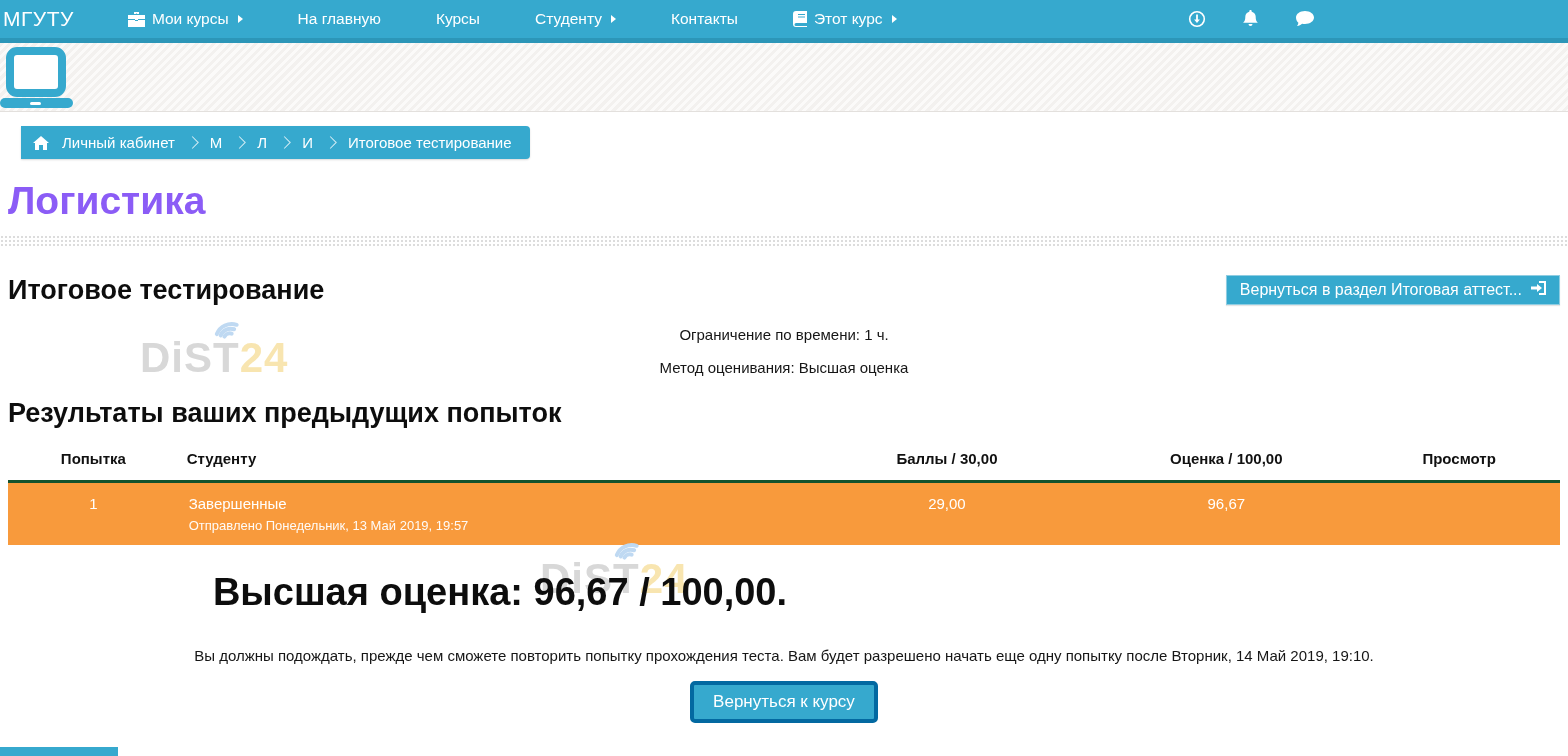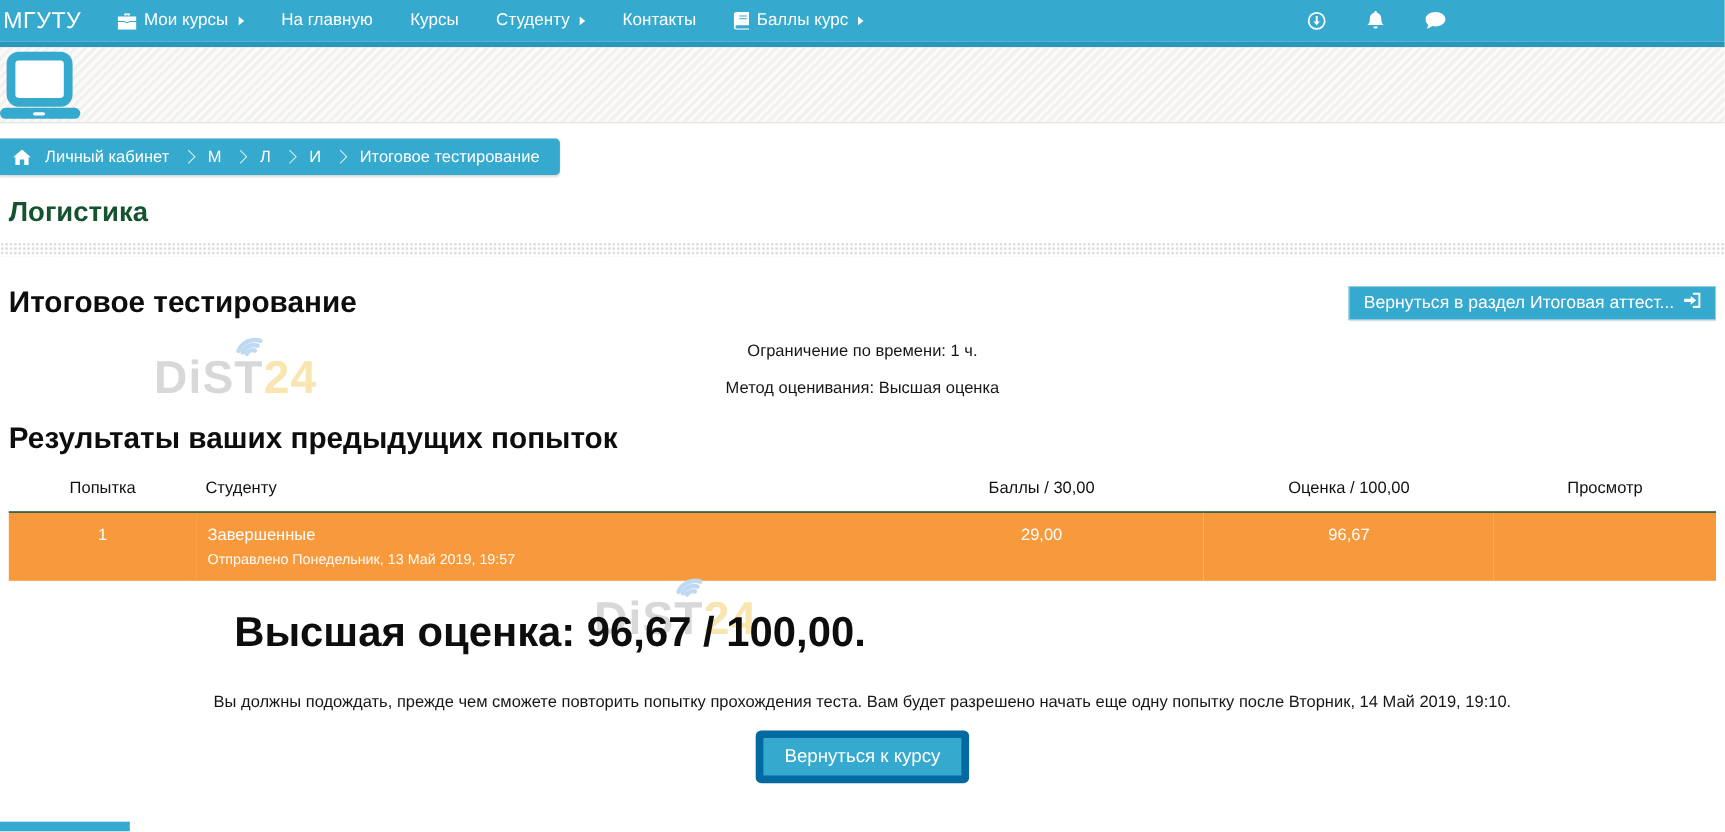--- a/index.html
+++ b/index.html
@@ -3,21 +3,21 @@
 <meta charset="utf-8">
 <style>
   * { box-sizing: border-box; margin: 0; padding: 0; }
   html,body { width:1568px; height:756px; }
   body {
     font-family: "Liberation Sans", sans-serif;
     background:#fff; color:#1a1a1a; position:relative; overflow:hidden;
   }
   
   .navbar {
-    height:38px; background:#36A9CE; display:flex; align-items:center; color:#fff;
+    height:38px; background:#36A9CE; display:flex; align-items:center; color:#fff;gap:21px;
   }
   .logo { font-size:21px; padding:0 16px 0 3px; letter-spacing:.5px; cursor:pointer; }
   .nav-item {
     display:flex; align-items:center; gap:7px; padding:0 17px; font-size:15.5px;
     height:54px; cursor:pointer; white-space:nowrap;
   }
   .nav-item svg { display:block; }
   .caret {
     width:0; height:0; display:inline-block;
     border-left:5px solid #fff; border-top:4px solid transparent; border-bottom:4px solid transparent;
@@ -27,34 +27,34 @@
   .nav-right .icon-btn { cursor:pointer; display:flex; align-items:center; }
   
   .strip { height:5px; background:#2C96B8; }
   .banner {
     height:69px; position:relative;
     background:repeating-linear-gradient(135deg,#f3f1ef 0 3px,#fbfaf9 3px 6px);
     border-bottom:1px solid #e3e0dd;
   }
   .laptop { position:absolute; left:0; top:2px; }
   
-  .breadcrumb-row { margin-top:14px; padding-left:0; }
+  .breadcrumb-row { margin-top:14px; padding-left:0;margin-left:21px; }
   .breadcrumb {
     display:inline-flex; align-items:center; gap:11px;
     background:#36A9CE; color:#fff; border-radius:0 4px 4px 0; padding:8px 18px 8px 12px;
     font-size:15px; box-shadow:0 1px 2px rgba(0,0,0,.15);
   }
   .crumb { cursor:pointer; white-space:nowrap; }
   .crumb-sep {
     width:9px; height:9px; border-top:1px solid rgba(255,255,255,.8); border-right:1px solid rgba(255,255,255,.8);
     transform:rotate(45deg); display:inline-block; margin:0 2px;
   }
   .home-icon { display:flex; align-items:center; margin-right:2px; }
   
-  h1.course-title { font-size:25px; font-weight:bold; color:#14532d; margin:20px 8px 12px; }
+  h1.course-title { font-size:39px; font-weight:bold; color:#8b5cf6; margin:20px 8px 12px; }
   .dotted-divider {
     height:13px; width:100%; margin:4px 0 0;
     background-image:radial-gradient(#dcdcdc 1px, transparent 1.4px);
     background-size:4px 4px;
   }
   .section-row {
     display:flex; justify-content:space-between; align-items:flex-start;
     padding:0 8px; margin-top:27px;
   }
   h2.section-title, h2.results-title { font-size:27px; font-weight:bold; color:#0d0d0d; }
@@ -68,37 +68,37 @@
   .quiz-info p { line-height:33px; }
   
   .watermark { position:absolute; font-weight:bold; font-size:42px; letter-spacing:1px; pointer-events:none; }
   .wm-main { color:#d8d8d8; }
   .wm-accent { color:#f8e5b0; }
   .wm-wifi { position:absolute; top:-22px; left:74px; }
   .wm1 { left:140px; top:16px; z-index:0; }
   
   h2.results-title { margin:14px 8px 2px; }
   table.attempts { width:calc(100% - 16px); margin:10px 8px 0; border-collapse:collapse; font-size:15px; }
-  .attempts th { font-weight:normal; color:#111; padding:11px 8px 13px; border-bottom:1px solid #14532d; }
+  .attempts th { font-weight:bold; color:#111; padding:11px 8px 13px; border-bottom:3px solid #14532d; }
   .attempts th.c, .attempts td.c { text-align:center; }
   .attempts th.l, .attempts td.l { text-align:left; }
   .attempts tr.attempt-row { background:#F89A3C; color:#fff; }
   .attempts td { padding:12px 8px; vertical-align:top; }
   .attempts td.l { padding-left:10px; }
   .state-sub { font-size:13px; color:rgba(255,255,255,.96); margin-top:6px; }
   .attempt-row td { height:61px; }
   
   .summary { width:1000px; position:relative; margin-top:26px; text-align:center; }
   .final-grade { font-size:38px; font-weight:bold; color:#0d0d0d; position:relative; z-index:2; }
   .wm2 { left:540px; top:-16px; z-index:1; }
   
   .wait-notice { text-align:center; font-size:15px; margin-top:33px; color:#161616; padding:0 20px; }
   .back-row { text-align:center; margin-top:17px; }
   .btn-back {
-    background:#36A9CE; color:#fff; border:7px solid #0369a1; border-radius:5px;
+    background:#36A9CE; color:#fff; border:4px solid #0369a1; border-radius:5px;
     font-size:17px; font-family:inherit; padding:7px 19px; cursor:pointer;
   }
   .footer-strip { position:absolute; left:0; bottom:0; width:118px; height:9px; background:#36A9CE; }
 </style>
 </head>
 <body>
 
 <header class="navbar">
   <div class="logo">МГУТУ</div>
 
@@ -128,21 +128,21 @@
   <div class="nav-item">
     <span>Контакты</span>
   </div>
 
   <div class="nav-item">
     <span>
       <svg width="14" height="16" viewBox="0 0 14 16">
           <path fill="#fff" d="M3 0h11v12H3a1.5 1.5 0 0 0 0 3h11v1H3a3 3 0 0 1-3-3V3a3 3 0 0 1 3-3zm2 3v1h7V3H5zm0 2.5v1h7v-1H5z"></path>
         </svg>
     </span>
-    <span>Баллы курс</span>
+    <span>Этот курс</span>
     <span class="caret"></span>
   </div>
 
   <div class="nav-right">
     <span class="icon-btn">
       <svg width="18" height="18" viewBox="0 0 18 18">
           <circle cx="9" cy="9" r="7.3" fill="none" stroke="#fff" stroke-width="1.6"></circle>
           <path fill="#fff" d="M8.1 4.5h1.8v5h2L9 13 6.1 9.5h2v-5z"></path>
         </svg>
     </span>

